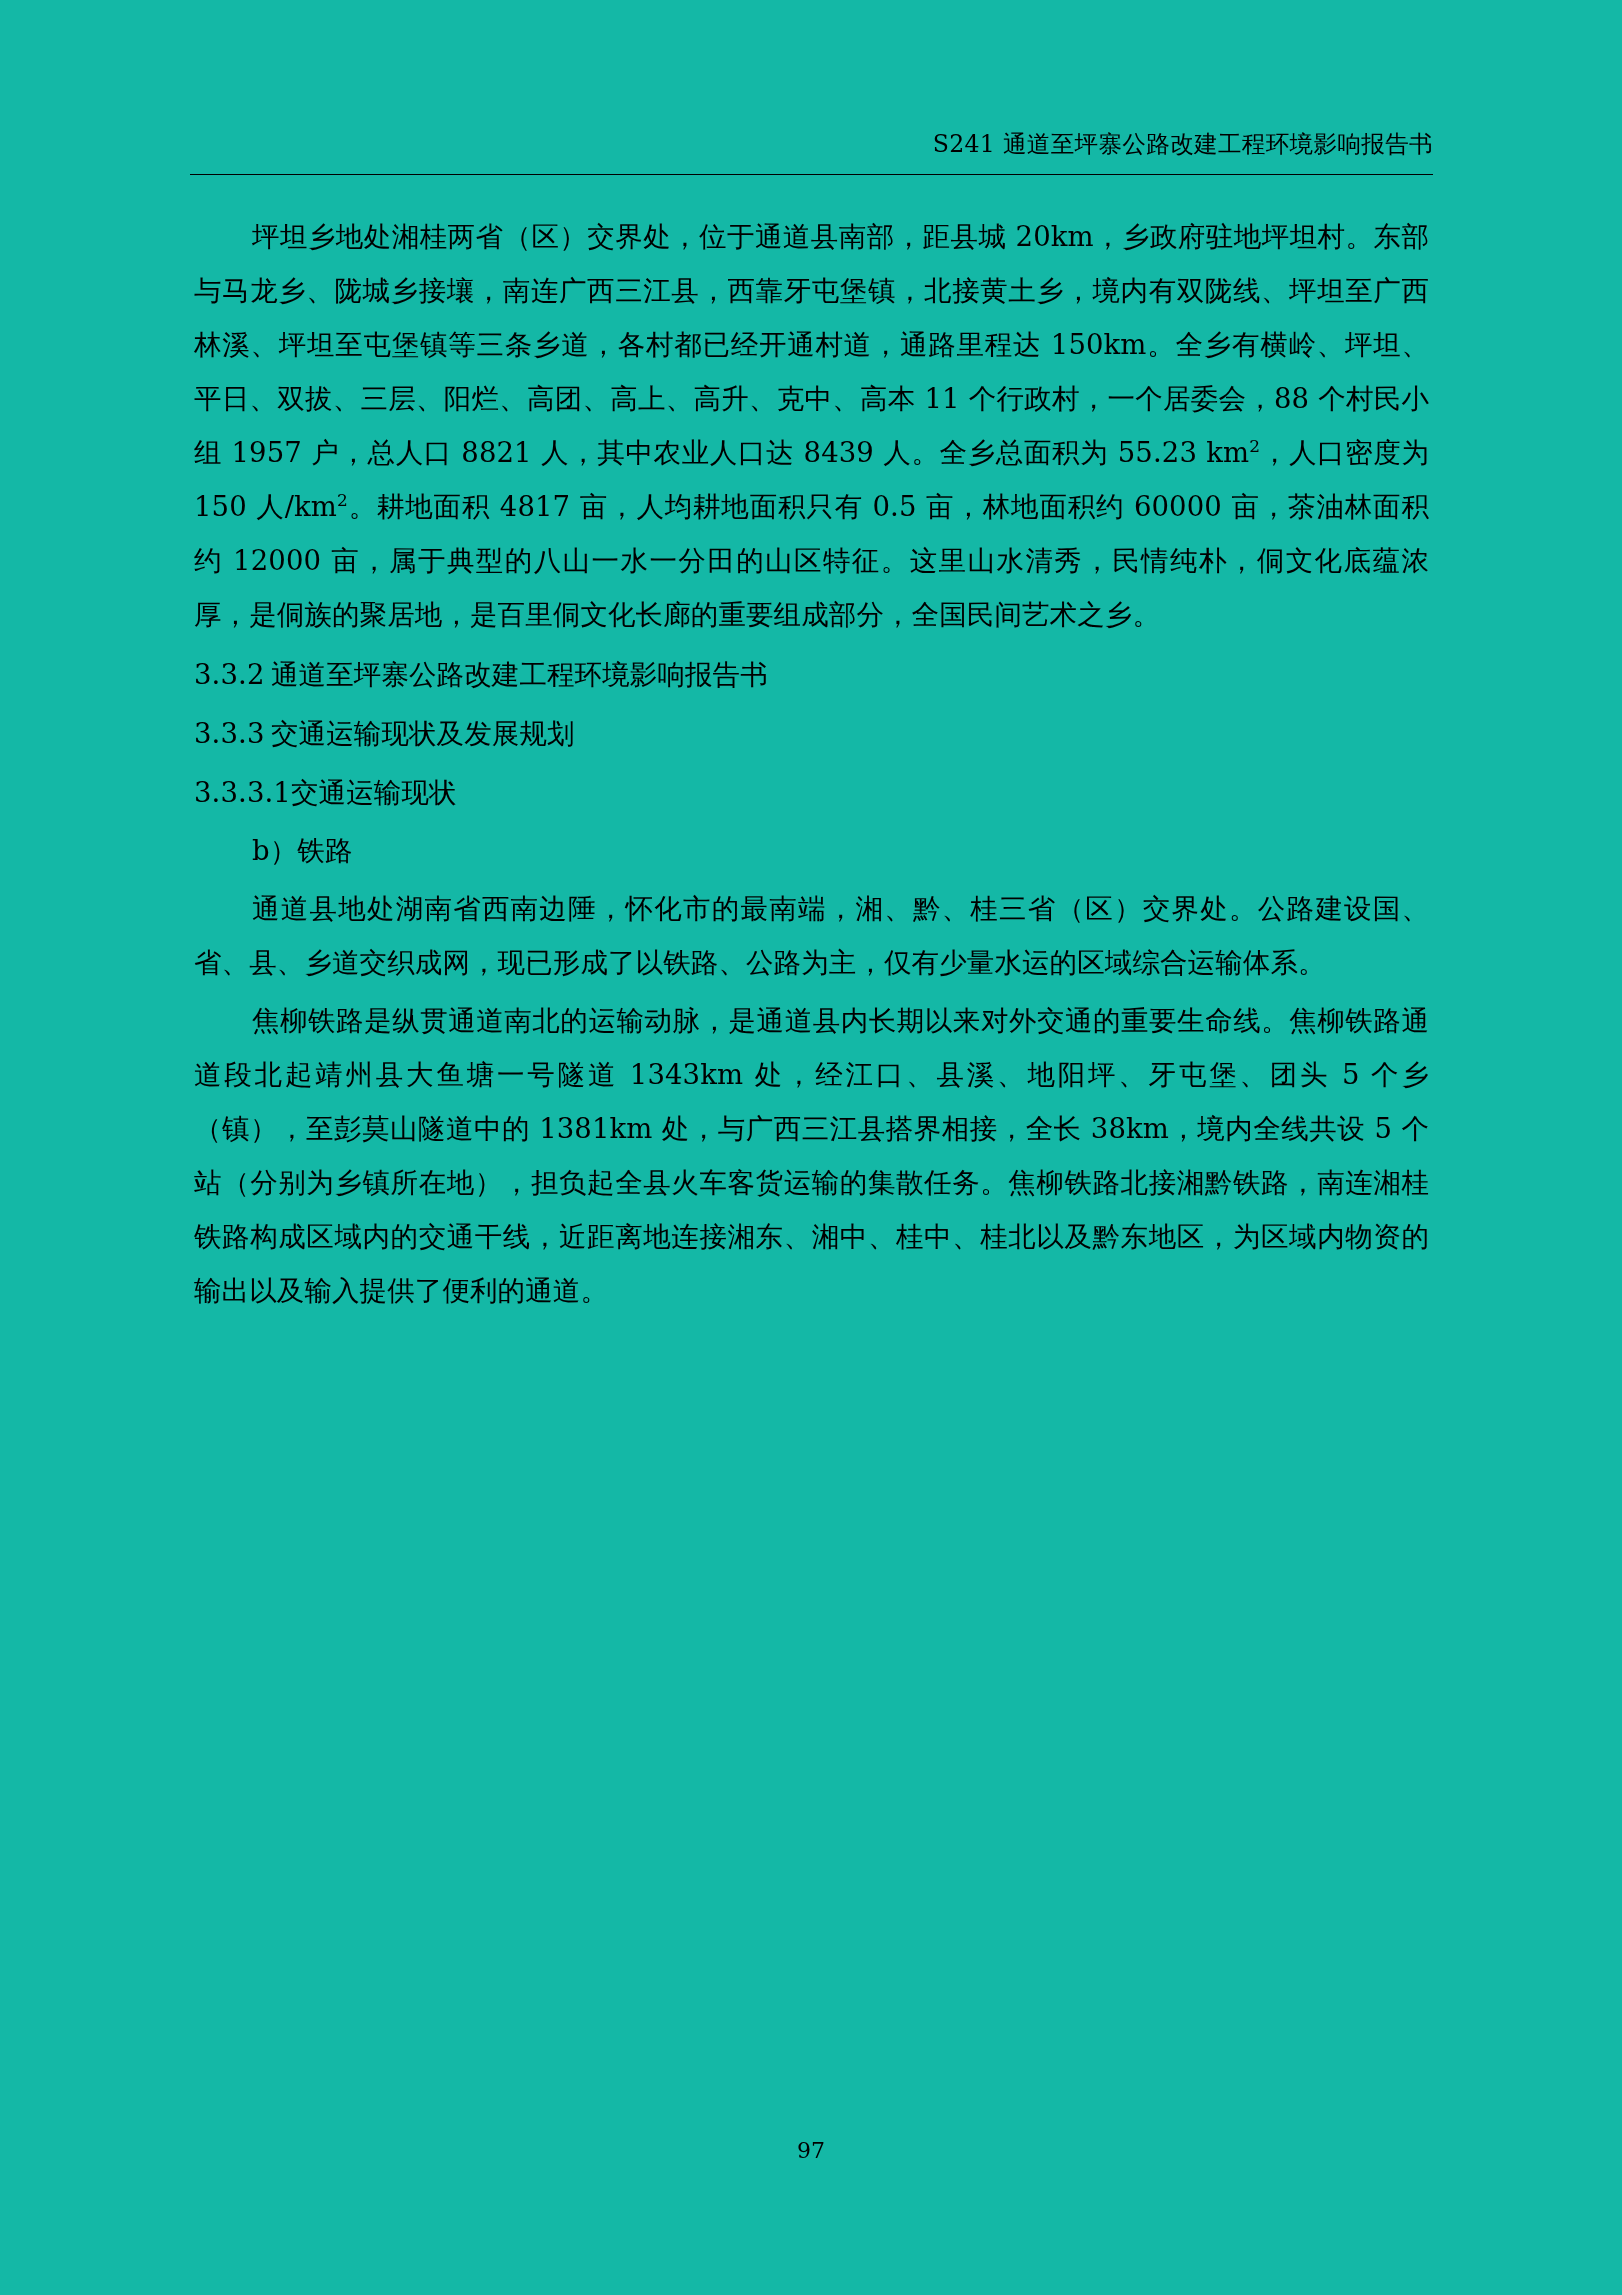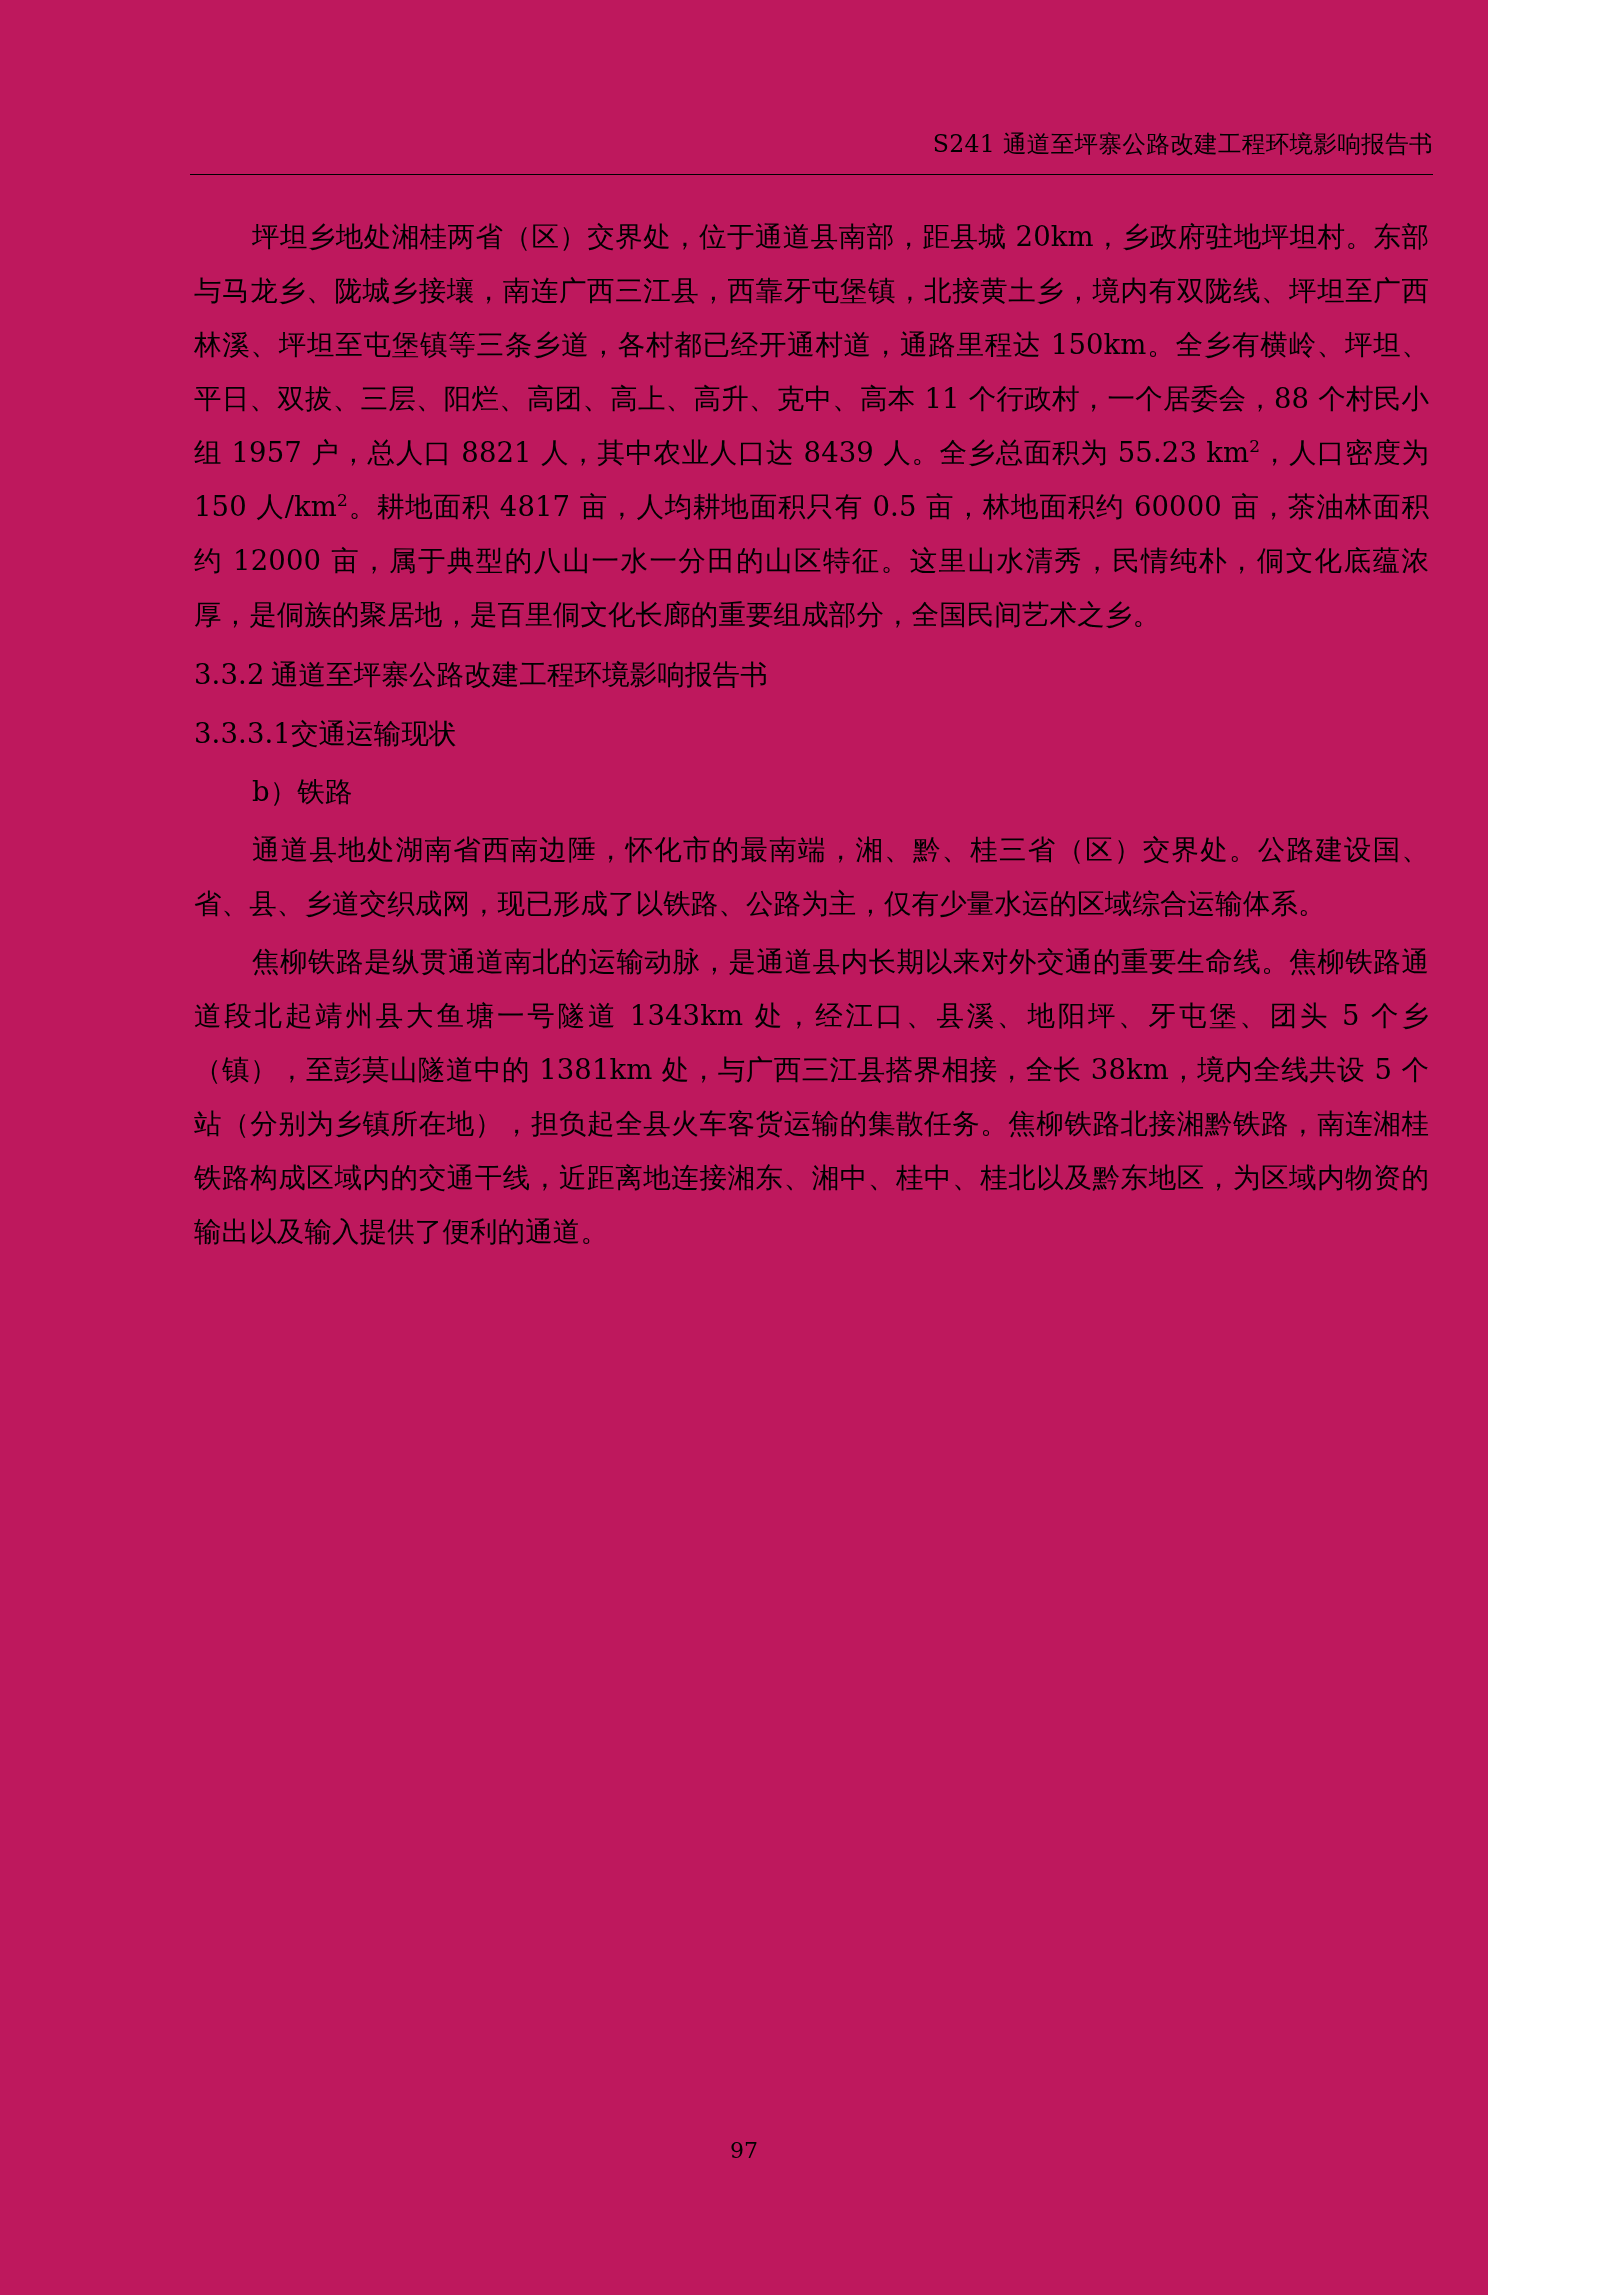--- a/index.html
+++ b/index.html
@@ -1,24 +1,24 @@
 <!DOCTYPE html>
 <html style="font-size:10.5px"><head>
 <meta charset="utf-8">
 <style>
   html, body {
     margin: 0;
     padding: 0;
     background: #ffffff;
   }
   .page {
-    width: 1488px;
+    width: 1622px;
     height: 2295px;
     position: relative;
-    background: #be185d;
+    background: #14b8a6;
     box-sizing: border-box;
     font-family: "DejaVu Serif", "Liberation Serif", serif;
     color: #000000;
     overflow: hidden;
   }
   .content {
     position: absolute;
     left: 190px;
     top: 0;
     width: 1243px;
@@ -88,20 +88,21 @@
     <div class="header-rule"></div>
 
     <div class="body-block">
 
       <p class="indent"><span>坪坦乡地处湘桂两省（区）交界处，位于通道县南部，距县城 20km，乡政府驻地坪坦村。东部与马龙乡、陇城乡接壤，南连广西三江县，西靠牙屯堡镇，北接黄土乡，境内有双陇线、坪坦至广西林溪、坪坦至屯堡镇等三条乡道，各村都已经开通村道，通路里程达 150km。全乡有横岭、坪坦、平日、双拔、三层、阳烂、高团、高上、高升、克中、高本 11 个行政村，一个居委会，88 个村民小组 1957 户，总人口 8821 人，其中农业人口达 8439 人。全乡总面积为 55.23 km</span><sup>2</sup><span>，人口密度为 150 人/km</span><sup>2</sup><span>。耕地面积 4817 亩，人均耕地面积只有 0.5 亩，林地面积约 60000 亩，茶油林面积约 12000 亩，属于典型的八山一水一分田的山区特征。这里山水清秀，民情纯朴，侗文化底蕴浓厚，是侗族的聚居地，是百里侗文化长廊的重要组成部分，全国民间艺术之乡。</span></p>
 
       <p class="heading"><span class="h-num">3.3.2</span><span>通道至坪寨公路改建工程环境影响报告书</span></p>
 
 
 
+      <p class="heading"><span class="h-num">3.3.3</span><span>交通运输现状及发展规划</span></p>
 
       <p class="heading"><span class="h-num-wide">3.3.3.1</span><span>交通运输现状</span></p>
 
 
       <p class="indent">b）铁路</p>
 
       <p class="indent">通道县地处湖南省西南边陲，怀化市的最南端，湘、黔、桂三省（区）交界处。公路建设国、省、县、乡道交织成网，现已形成了以铁路、公路为主，仅有少量水运的区域综合运输体系。</p>
 
       <p class="indent">焦柳铁路是纵贯通道南北的运输动脉，是通道县内长期以来对外交通的重要生命线。焦柳铁路通道段北起靖州县大鱼塘一号隧道 1343km 处，经江口、县溪、地阳坪、牙屯堡、团头 5 个乡（镇），至彭莫山隧道中的 1381km 处，与广西三江县搭界相接，全长 38km，境内全线共设 5 个站（分别为乡镇所在地），担负起全县火车客货运输的集散任务。焦柳铁路北接湘黔铁路，南连湘桂铁路构成区域内的交通干线，近距离地连接湘东、湘中、桂中、桂北以及黔东地区，为区域内物资的输出以及输入提供了便利的通道。</p>
 

